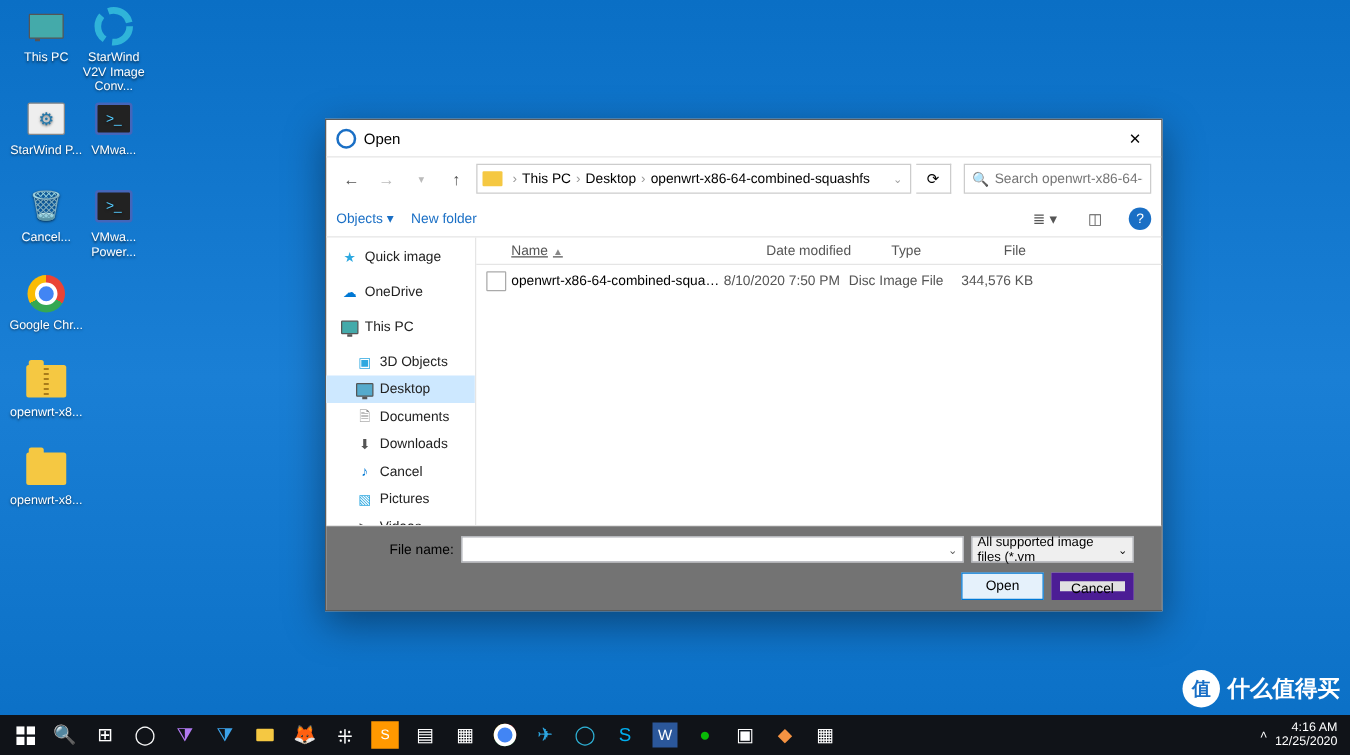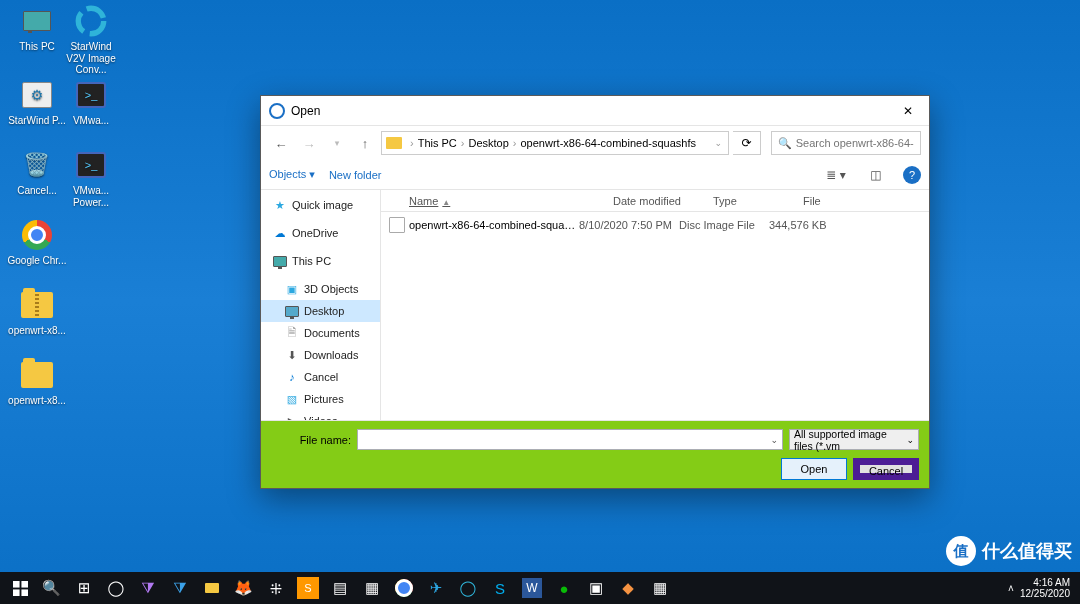--- a/index.html
+++ b/index.html
@@ -74,21 +74,21 @@
 .col.s{width:80px;}
 .sorta{font-size:8px;color:#888;margin-left:4px;}
 .filelist{padding-top:2px;}
 .filerow{height:22px;display:flex;align-items:center;padding-left:8px;cursor:pointer;}
 .filerow .fic{width:16px;height:16px;margin-right:4px;background:#fff;border:1px solid #aaa;border-radius:1px;position:relative;}
 .filerow .fn{width:170px;white-space:nowrap;overflow:hidden;text-overflow:ellipsis;}
 .filerow .fd{width:100px;color:#555;}
 .filerow .ft{width:90px;color:#555;}
 .filerow .fs{width:80px;color:#555;}
 
-.bottom { border-top: 1px solid #e5e5e5; padding: 8px 10px; background: #84cc16; }
+.bottom { border-top: 1px solid #e5e5e5; padding: 8px 22px; background: #737373; }
 .fnrow { display: flex; align-items: center; gap: 6px; margin-bottom: 8px; }
 .fnrow .lbl { font-size: 11px; width: 80px; text-align: right; }
 .fnrow .combo { flex: 1; height: 21px; border: 1px solid #abadb3; background: #fff; font-size: 11px; padding: 0 4px; display:flex;align-items:center;}
 .fnrow .combo input{border:none;outline:none;width:100%;font-size:11px;}
 .fnrow .filter { width: 130px; height: 21px; border: 1px solid #abadb3; background: #efefef; font-size: 10.5px; padding: 0 4px; display:flex;align-items:center;justify-content:space-between;cursor:pointer;}
 .btnrow { display: flex; justify-content: flex-end; gap: 6px; }
 .btnrow button { width: 66px; height: 22px; font-size: 11px; border: 7px solid #4c1d95; background: #e1e1e1; cursor: pointer; }
 .btnrow button.primary { border: 1px solid #0078d4; background: #e5f1fb; }
 
 

